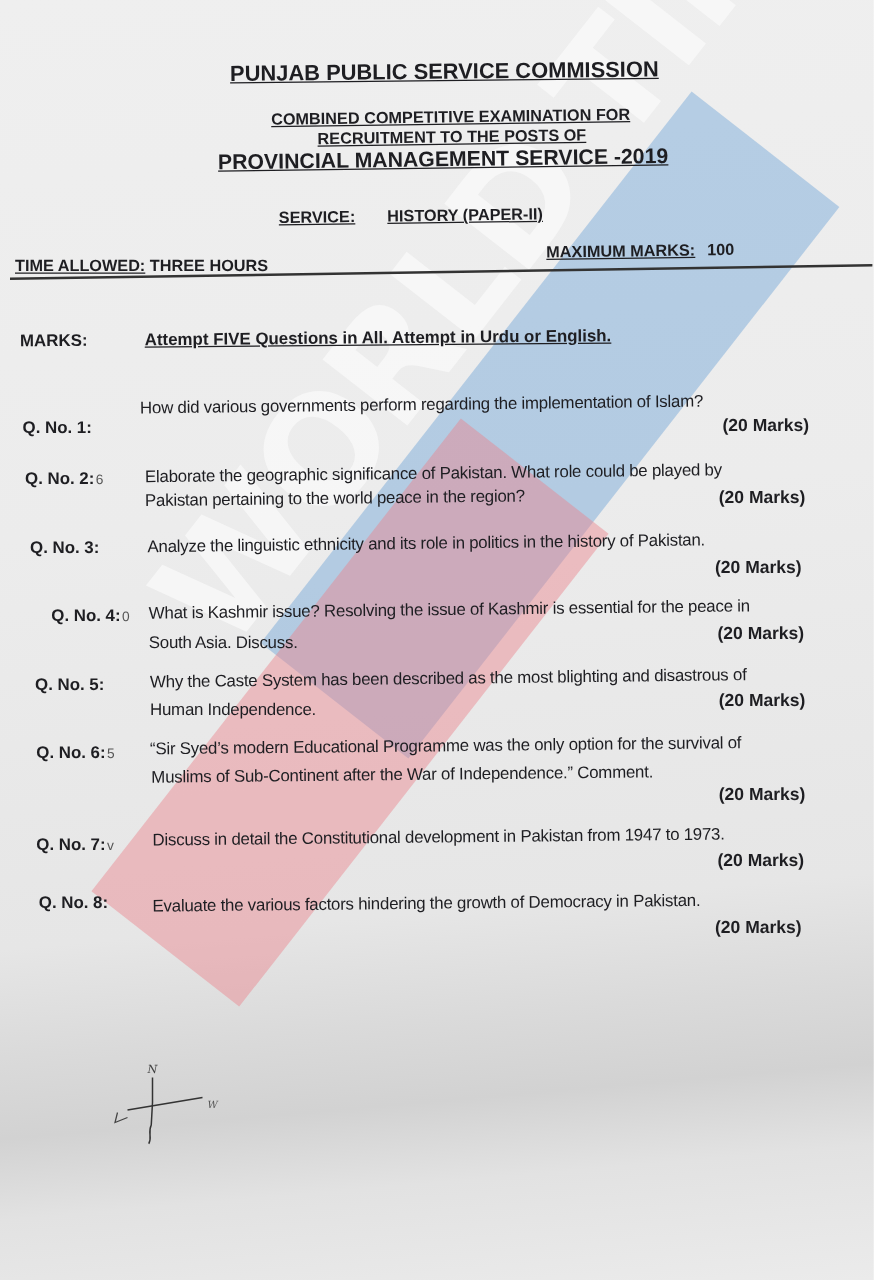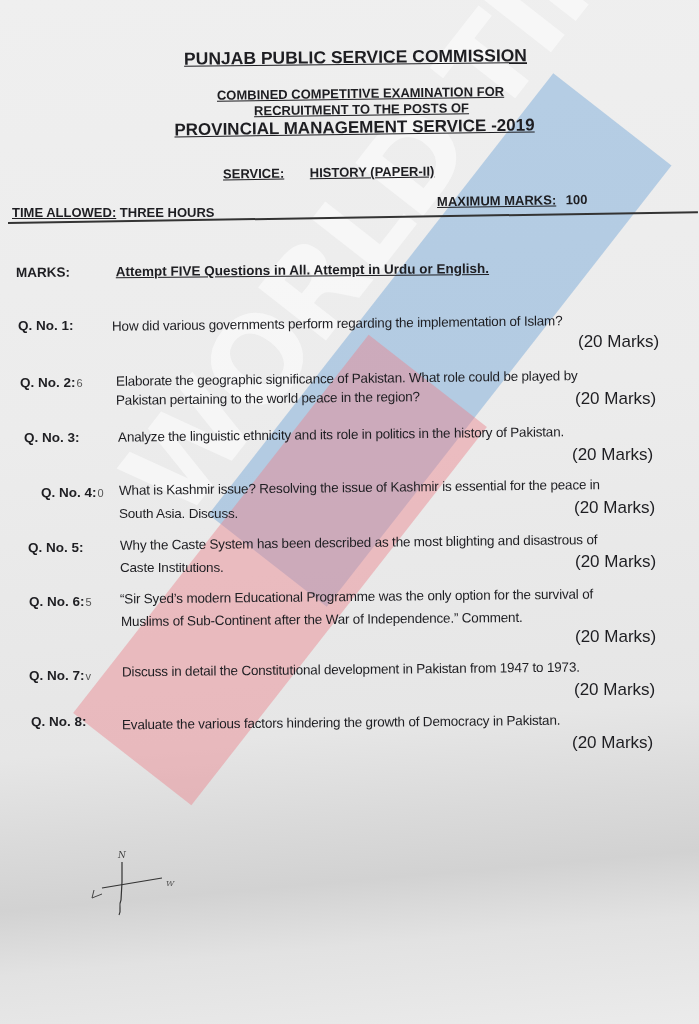--- a/index.html
+++ b/index.html
@@ -96,21 +96,21 @@
     }
     .q .qn {
       position: absolute; font-weight: bold; white-space: nowrap;
     }
     .q .qt {
       position: absolute; line-height: 19px; white-space: nowrap;
       font-family: "Liberation Sans Narrow", "Liberation Sans", sans-serif;
       letter-spacing: -0.2px;
     }
     .q .qm {
-      position: absolute; font-weight: normal; white-space: nowrap; font-size: 17px;
+      position: absolute; font-weight: bold; white-space: nowrap; font-size: 14px;
     }
     .mark-stray { font-weight: normal; color: #555; font-size: 11px; margin-left: 1px; }
 
     .sig {
       position: absolute; left: 82px; top: 840px; width: 110px; height: 80px; z-index: 3;
     }
   </style>
 </head>
 <body>
 
@@ -141,21 +141,21 @@
       <span style="margin-left:6px">100</span>
     </div>
     <div class="rule"></div>
 
     <div class="note">
       <span>MARKS:</span>
       <span class="nt">Attempt FIVE Questions in All. Attempt in Urdu or English.</span>
     </div>
 
     <div class="q" style="top:314px">
-      <span class="qn" style="left:18px;top:4px">Q. No. 1:</span>
+      <span class="qn" style="left:18px;top:20px">Q. No. 1:</span>
       <span class="qt" style="left:112px;top:0px;transform:rotate(-0.7deg)">How did various governments perform regarding the implementation of Islam?</span>
       <span class="qm" style="left:578px;top:18px">(20 Marks)</span>
     </div>
 
     <div class="q" style="top:369px">
       <span class="qn" style="left:20px;top:6px"><span>Q. No. 2:</span><span class="mark-stray">6</span></span>
       <span class="qt" style="left:116px;top:0px;transform:rotate(-0.7deg)">Elaborate the geographic significance of Pakistan. What role could be played by</span>
       <span class="qt" style="left:116px;top:20px;transform:rotate(-0.7deg)">Pakistan pertaining to the world peace in the region?</span>
       <span class="qm" style="left:575px;top:20px">(20 Marks)</span>
     </div>
@@ -169,21 +169,21 @@
     <div class="q" style="top:477px">
       <span class="qn" style="left:41px;top:8px"><span>Q. No. 4:</span><span class="mark-stray">0</span></span>
       <span class="qt" style="left:119px;top:1px;transform:rotate(-0.7deg)">What is Kashmir issue? Resolving the issue of Kashmir is essential for the peace in</span>
       <span class="qt" style="left:119px;top:27px">South Asia. Discuss.</span>
       <span class="qm" style="left:574px;top:21px">(20 Marks)</span>
     </div>
 
     <div class="q" style="top:532px">
       <span class="qn" style="left:28px;top:8px">Q. No. 5:</span>
       <span class="qt" style="left:120px;top:1px;transform:rotate(-0.7deg)">Why the Caste System has been described as the most blighting and disastrous of</span>
-      <span class="qt" style="left:120px;top:26px">Caste Institutions.</span>
+      <span class="qt" style="left:120px;top:26px">Human Independence.</span>
       <span class="qm" style="left:575px;top:20px">(20 Marks)</span>
     </div>
 
     <div class="q" style="top:587px">
       <span class="qn" style="left:29px;top:7px"><span>Q. No. 6:</span><span class="mark-stray">5</span></span>
       <span class="qt" style="left:120px;top:0px;transform:rotate(-0.6deg)">“Sir Syed’s modern Educational Programme was the only option for the survival of</span>
       <span class="qt" style="left:121px;top:23px;transform:rotate(-0.6deg)">Muslims of Sub-Continent after the War of Independence.” Comment.</span>
       <span class="qm" style="left:575px;top:40px">(20 Marks)</span>
     </div>
 

